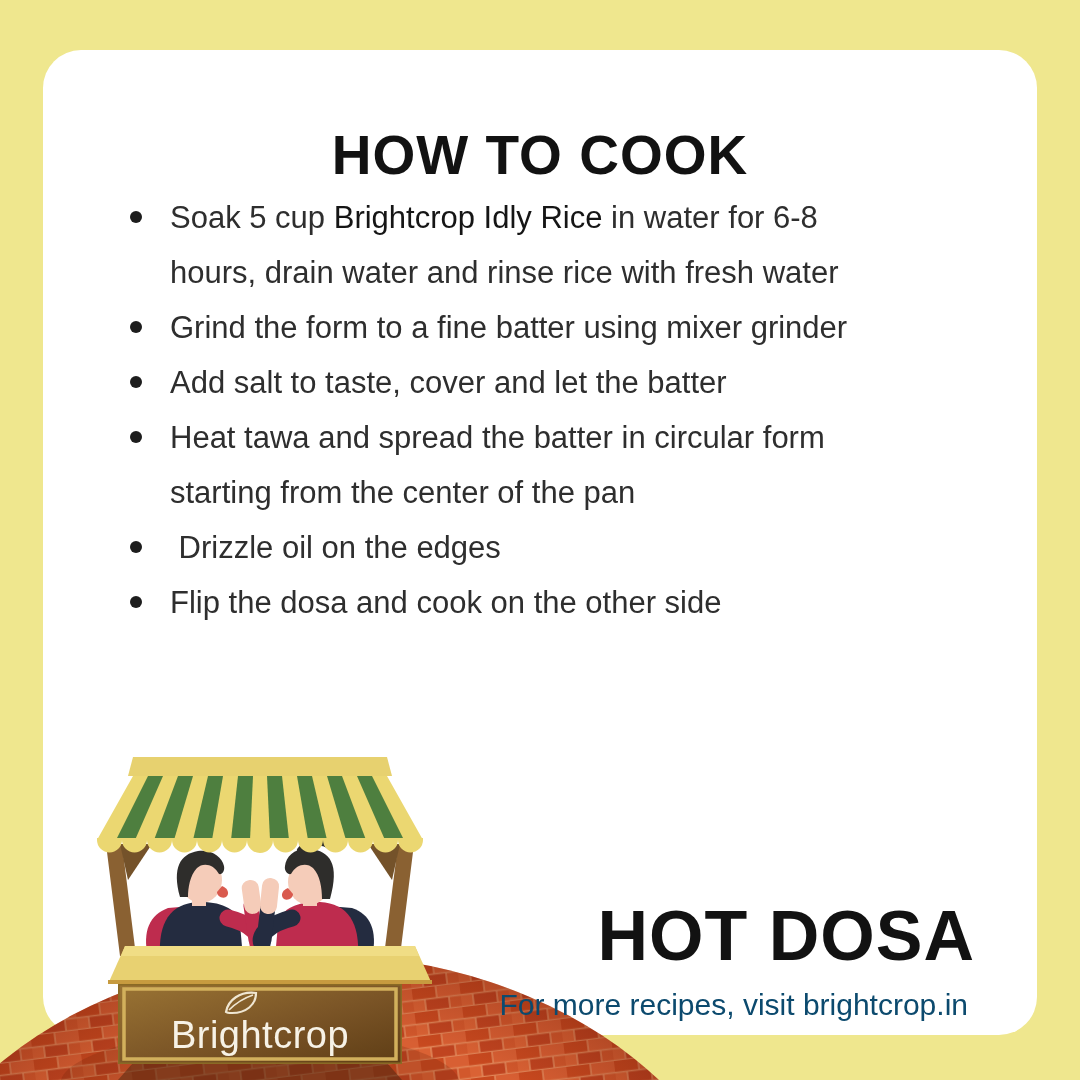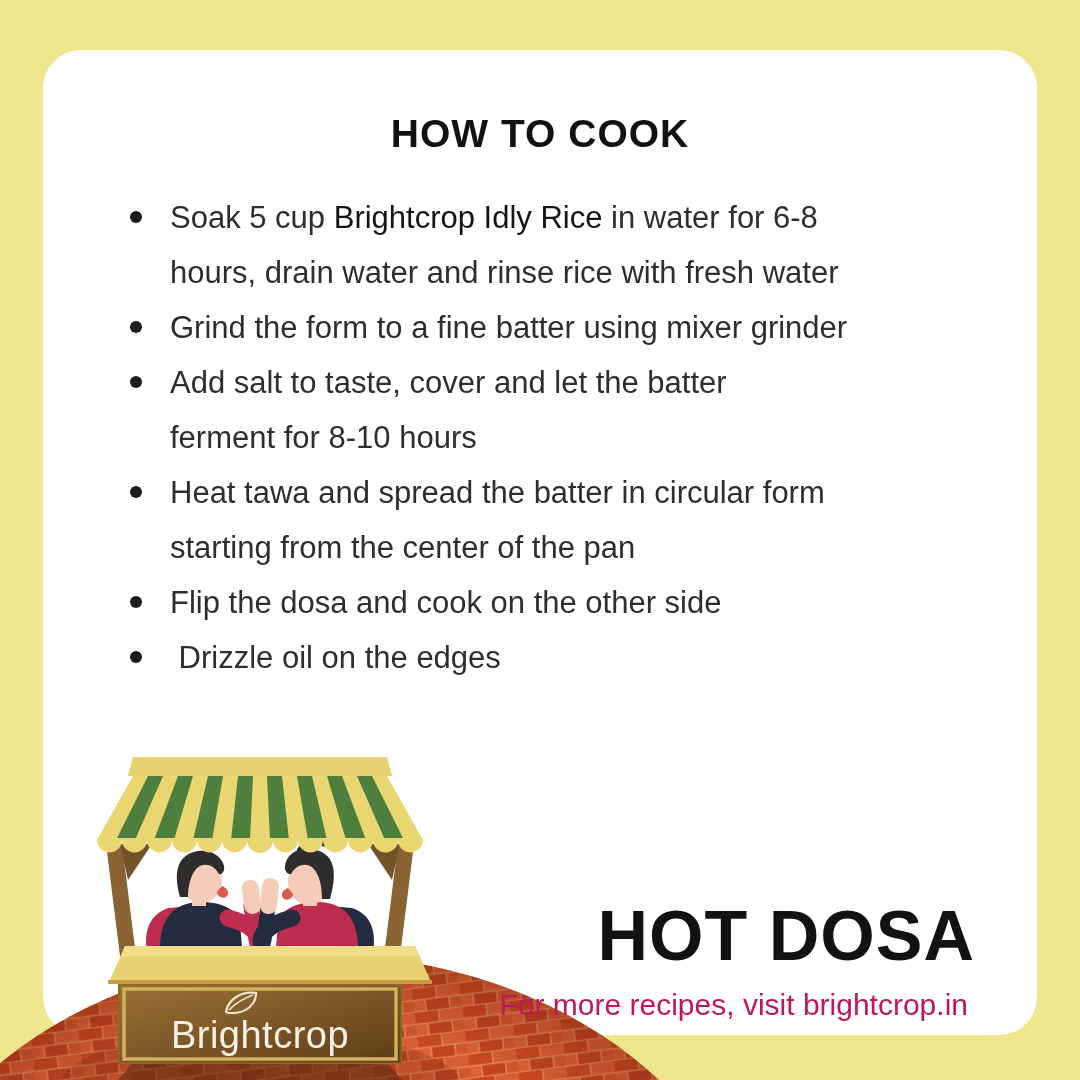--- a/index.html
+++ b/index.html
@@ -7,73 +7,72 @@
     width:1080px;height:1080px;position:relative;overflow:hidden;
     background:#EFE78E;
     font-family:"Liberation Sans", sans-serif;
   }
   .card{
     position:absolute;left:43px;top:50px;width:994px;height:985px;
     background:#FFFFFF;border-radius:38px;z-index:1;
   }
   .title{
     position:absolute;left:43px;top:86px;width:994px;z-index:3;
-    text-align:center;font-size:39px;font-weight:800;color:#121212;
+    text-align:center;font-size:55px;font-weight:800;color:#121212;
     letter-spacing:1px;
   }
   .steps{
     position:absolute;left:126px;top:190px;width:880px;z-index:3;
     list-style:none;margin:0;padding:0;
     font-size:31px;font-weight:300;color:#2E2E2E;
   }
   .steps li{position:relative;padding-left:44px;}
   .steps li::before{
     content:"";position:absolute;left:4px;top:21px;
     width:12px;height:12px;border-radius:50%;background:#1D1D1D;
   }
   .ln{display:block;line-height:55px;white-space:pre;}
   .ln b{font-weight:400;color:#151515;}
   .product-name{
     position:absolute;right:105px;top:896px;z-index:3;
     font-size:70px;font-weight:800;color:#121212;letter-spacing:1px;
   }
   .footer-note{
     position:absolute;right:112px;top:988px;z-index:3;
-    font-size:30px;font-weight:300;color:#be185d;
+    font-size:30px;font-weight:300;color:#0c4a6e;
   }
   .scene{position:absolute;left:0;top:740px;z-index:2;}
 </style>
 </head>
 <body>
 
 <div class="card"></div>
 
 <h1 class="title">HOW TO COOK</h1>
 
 <ul class="steps">
   <li>
     <span class="ln"><span>Soak 5 cup </span><b>Brightcrop Idly Rice</b><span> in water for 6-8</span></span>
     <span class="ln">hours, drain water and rinse rice with fresh water</span>
   </li>
   <li>
     <span class="ln">Grind the form to a fine batter using mixer grinder</span>
   </li>
   <li>
     <span class="ln">Add salt to taste, cover and let the batter</span>
-    <span class="ln">ferment for 8-10 hours</span>
   </li>
   <li>
     <span class="ln">Heat tawa and spread the batter in circular form</span>
     <span class="ln">starting from the center of the pan</span>
   </li>
   <li>
-    <span class="ln">Flip the dosa and cook on the other side</span>
+    <span class="ln"> Drizzle oil on the edges</span>
   </li>
   <li>
-    <span class="ln"> Drizzle oil on the edges</span>
+    <span class="ln">Flip the dosa and cook on the other side</span>
   </li>
 </ul>
 
 <div class="product-name">HOT DOSA</div>
 <div class="footer-note">For more recipes, visit brightcrop.in</div>
 
 <svg class="scene" width="780" height="340" viewBox="0 740 780 340">
   <defs>
     <pattern id="bricks" width="48" height="24" patternUnits="userSpaceOnUse" patternTransform="rotate(-7)">
       <rect width="48" height="24" fill="#CF5228"></rect>

